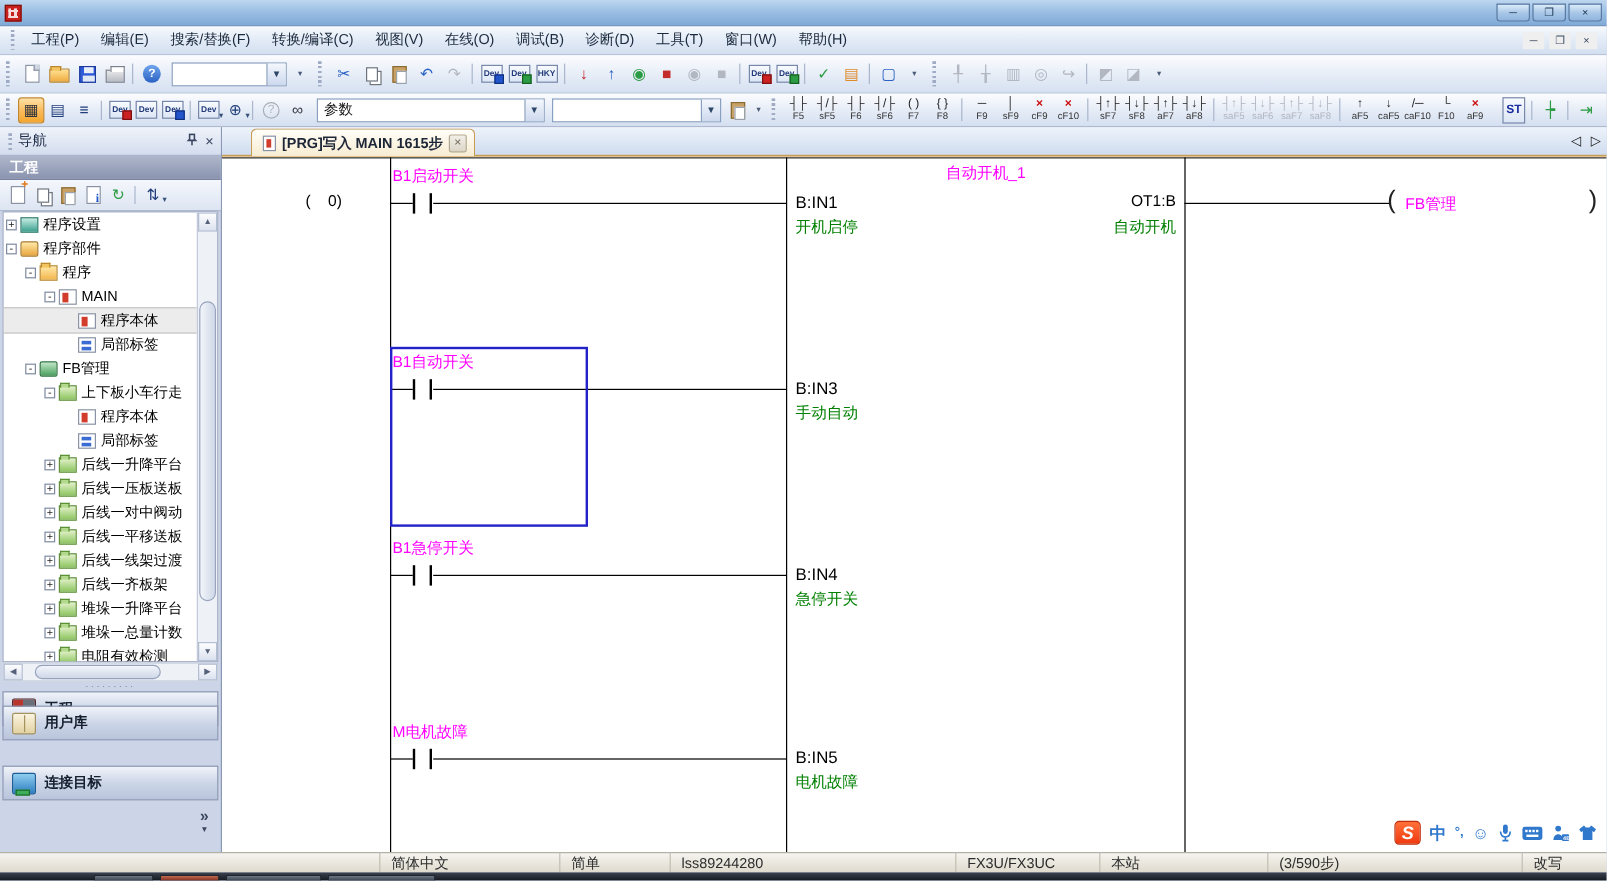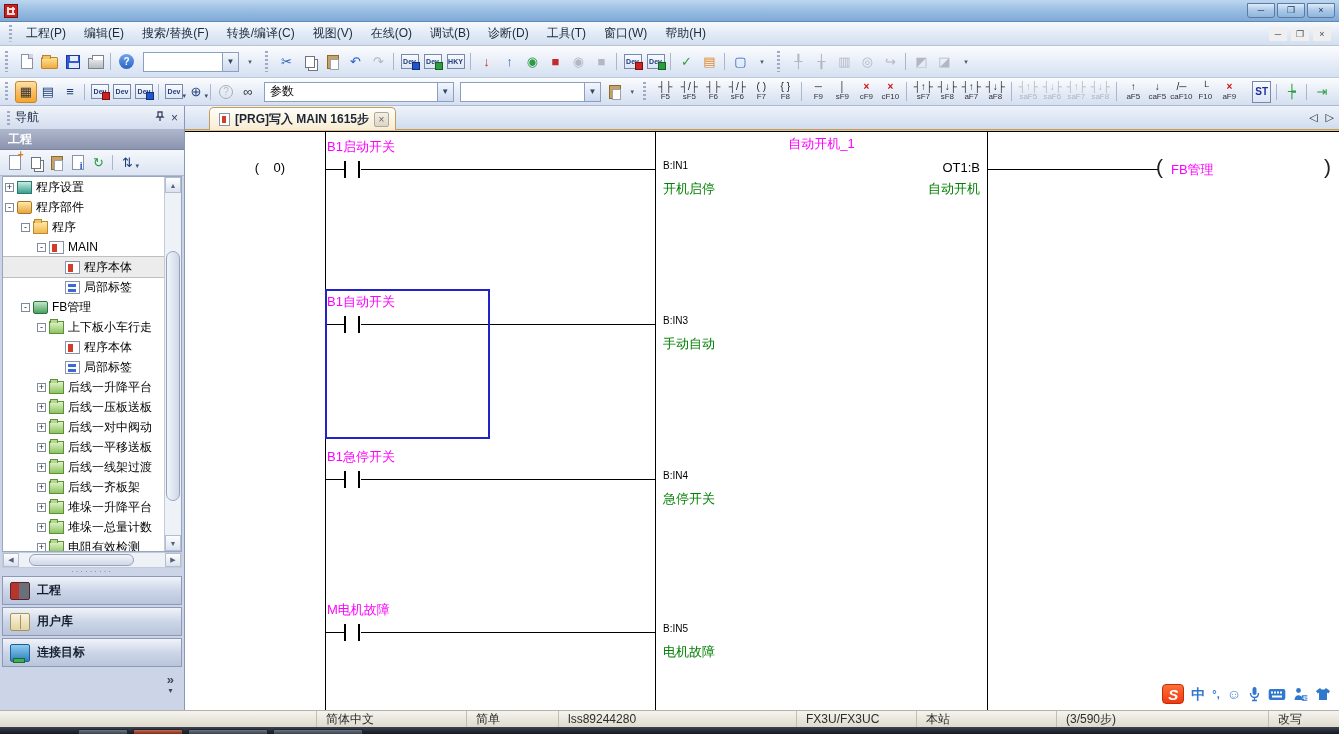--- a/index.html
+++ b/index.html
@@ -172,21 +172,21 @@
   .canvas { position:absolute; left:0; top:24px; right:0; height:580px; background:#fff; overflow:hidden; border-top:1px solid #e2c38c;}
   .topline { position:absolute; left:0; right:0; top:0; height:1px; background:#000;}
   .vline { position:absolute; top:0; width:1px; height:580px; background:#000;}
   .rung { position:absolute; left:0; width:100%; height:0;}
   .r-label { position:absolute; left:142px; top:-31px; color:#ff00ff; font-size:13px; white-space:nowrap;}
   .contact { position:absolute; left:140px; top:-10px; width:40px; height:21px;}
   .contact .cl { position:absolute; left:0; top:10px; width:19px; height:1px; background:#000;}
   .contact .cb { position:absolute; top:2px; width:2px; height:17px; background:#000;}
   .contact .cb1 { left:19px; } .contact .cb2 { left:33px; }
   .r-line2 { position:absolute; left:176px; top:0; width:294px; height:1px; background:#000;}
-  .r-pin { position:absolute; left:478px; top:-9px; font-size:10px; color:#000; white-space:nowrap;}
+  .r-pin { position:absolute; left:478px; top:-9px; font-size:14px; color:#000; white-space:nowrap;}
   .r-com { position:absolute; left:478px; top:11px; font-size:13px; color:#008000; white-space:nowrap;}
   .step-no { position:absolute; left:44px; top:29px; width:56px; text-align:right; font-size:13px; color:#000; white-space:pre;}
   .fb-title { position:absolute; left:471px; top:4px; width:331px; text-align:center; color:#ff00ff; font-size:13px;}
   .out-pin { position:absolute; right:359px; top:29px; font-size:13px; color:#000;}
   .out-com { position:absolute; right:359px; top:49px; font-size:13px; color:#008000;}
   .out-line { position:absolute; left:802px; top:38px; width:172px; height:1px; background:#000;}
   .coil-open { position:absolute; left:971px; top:24px; font-size:21px; color:#222;}
   .coil-label { position:absolute; left:986px; top:30px; color:#ff00ff; font-size:13px;}
   .coil-close { position:absolute; left:1139px; top:24px; font-size:21px; color:#222;}
   .sel-rect { position:absolute; left:140px; top:158px; width:165px; height:150px; border:2px solid #2222c8;}
@@ -690,21 +690,21 @@
         <div class="arr">◀</div>
         <div class="thumb"></div>
         <div class="arr rt">▶</div>
       </div>
       <div class="splitter">·········</div>
 
       <div class="nav-btn" style="top:470px">
         <span class="nbi nbi-project"></span>
         <span>工程</span>
       </div>
-      <div class="nav-btn" style="top:501px">
+      <div class="nav-btn" style="top:482px">
         <span class="nbi nbi-userlib"></span>
         <span>用户库</span>
       </div>
       <div class="nav-btn" style="top:532px">
         <span class="nbi nbi-connect"></span>
         <span>连接目标</span>
       </div>
       <div class="nav-more">
         <span>»</span><small>▾</small>
       </div>

